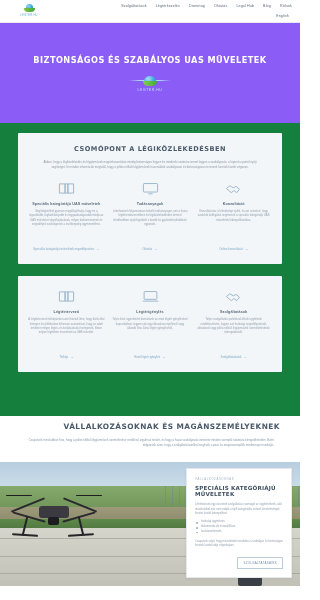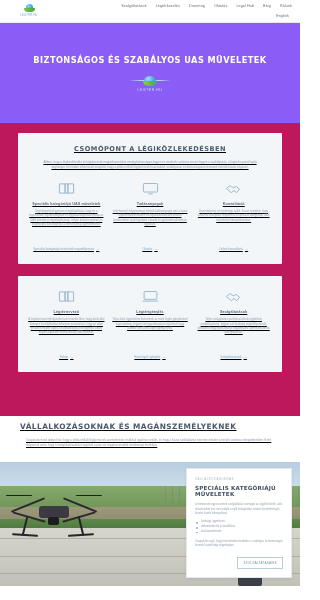--- a/index.html
+++ b/index.html
@@ -62,21 +62,21 @@
     background: radial-gradient(circle at 35% 28%, #a6e0f7 0%, #49aadd 50%, #2287c0 100%);
   }
   .hero-logo .leaf2 {
     position: absolute; top: 5px; left: 50%; transform: translateX(-50%); z-index:3;
     width: 14px; height: 5px; border-radius: 0 0 8px 8px;
     background: linear-gradient(90deg,#86cc4a 0%, #3fae3c 100%);
   }
   .hero-logo .brand { margin-top: 2px; font-size: 3.4px; letter-spacing: .6px; color: #bfe2f4; }
 
   
-  .section-band { background: #be185d; padding: 10px 0 0 0; text-decoration: underline; }
+  .section-band { background: #15803d; padding: 10px 0 0 0; }
   .card {
     margin: 0 18px 12px 18px; background: #f3f6f8;
     padding: 12px 10px 12px 10px; border-radius: 1px;
   }
   .card-title {
     text-align: center; font-size: 6.6px; letter-spacing: .5px;
     color: #4a5a6b; font-weight: 700; font-family: "DejaVu Sans", sans-serif;
     margin-bottom: 7px;
   }
   .card-lead {
@@ -96,21 +96,21 @@
     margin-bottom: 7px; min-height: 30px;
   }
   .col-link {
     font-size: 2.9px; color: #7fa8c6; text-align: center; cursor: pointer;
     display: flex; align-items: center; justify-content: center; gap: 2px; margin-top: auto;
     line-height: 1.5;
   }
   .col-link .arrow { font-size: 3.4px; }
 
   
-  .wide-sec { padding: 6px 20px 14px 20px; text-align: left; background:#fff;margin-top:44px; }
+  .wide-sec { padding: 6px 20px 14px 20px; text-align: right; background:#fff;margin-top:44px; }
   .wide-title {
     font-size: 7.4px; letter-spacing: .45px; color: #4a5a6b; font-weight: 700;
     font-family: "DejaVu Sans", sans-serif; margin-bottom: 7px;
   }
   .wide-body { font-size: 2.9px; line-height: 1.6; color: #8d9aa8; padding: 0 6px; }
 
   
   .promo { position: relative; height: 124px; margin: 0 0 0 0; overflow: hidden; }
   .photo {
     position: absolute; inset: 0;

